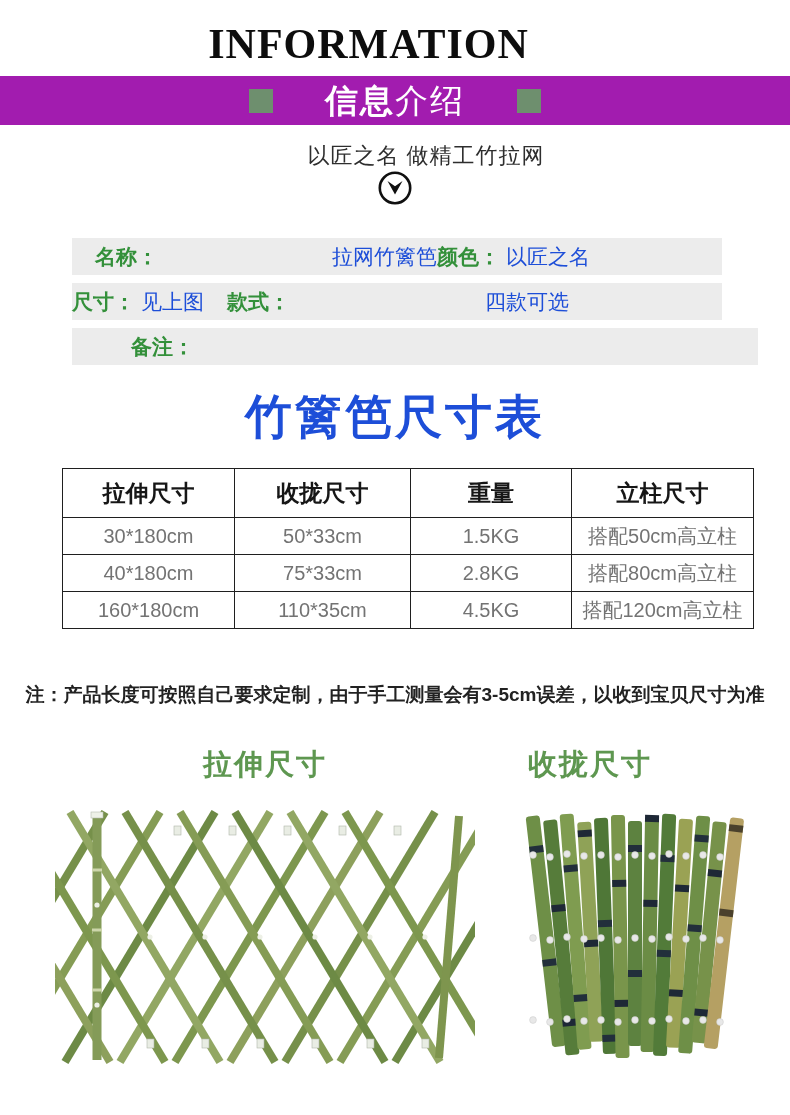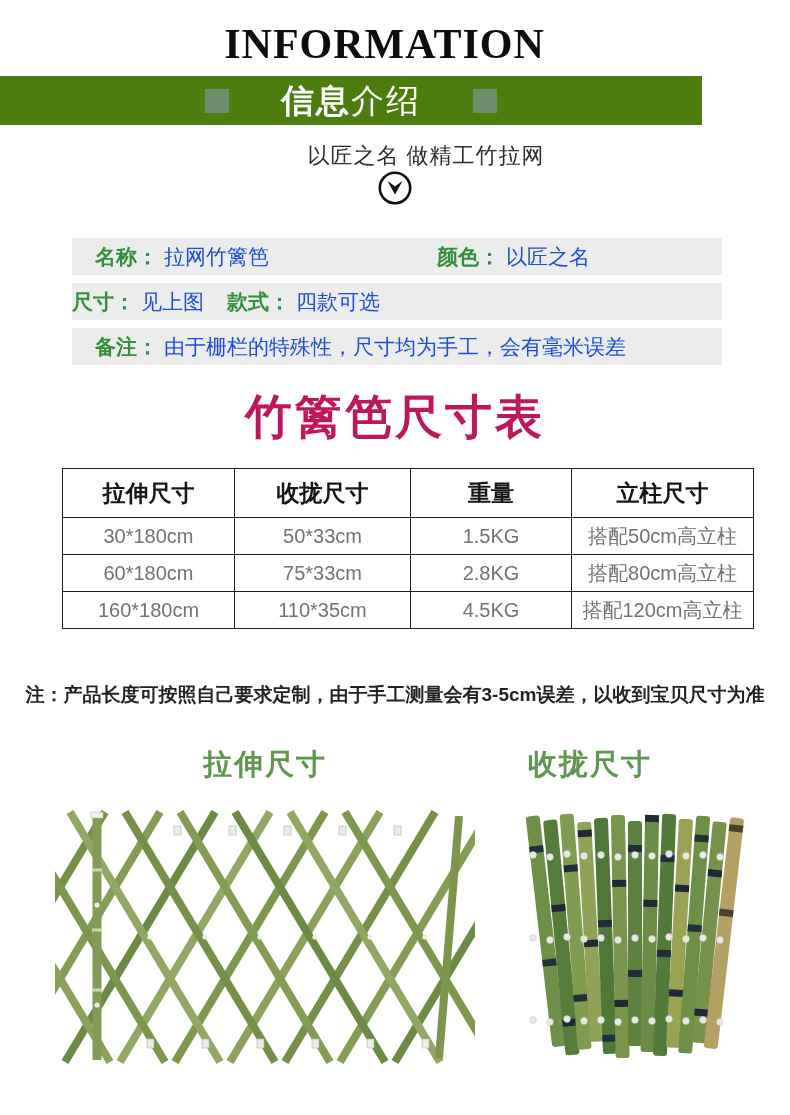--- a/index.html
+++ b/index.html
@@ -1,44 +1,44 @@
 <!DOCTYPE html>
 <html><head>
 <meta charset="utf-8">
 <style>
   html,body{margin:0;padding:0;}
   body{background:#fff;font-family:"Liberation Sans","DejaVu Sans",sans-serif;}
   .page{position:relative;width:790px;height:1115px;background:#fff;overflow:hidden;}
 
   
-  .title-en{position:absolute;top:20px;left:16px;width:737px;text-align:center;
+  .title-en{position:absolute;top:20px;left:0;width:737px;text-align:center;
     font-family:"Liberation Serif","DejaVu Serif",serif;font-size:42px;font-weight:600;
     color:#0d0d0d;letter-spacing:1px;}
-  .banner{position:absolute;top:76px;left:0;width:702px;height:49px;background:#4d7c0f;
+  .banner{position:absolute;top:76px;left:0;width:790px;height:49px;background:#a21caf;
     display:flex;align-items:center;justify-content:center;gap:52px;}
   .banner .sq{width:24px;height:24px;background:#6e8f6e;}
   .banner .cn{color:#fff;font-size:33px;letter-spacing:2px;line-height:1;}
   .banner .cn .b{font-weight:800;}
   .banner .cn .l{font-weight:300;}
   .tagline{position:absolute;top:141px;left:0;width:790px;text-align:center;
     font-size:22px;color:#2e2e2e;letter-spacing:1px;padding-left:31px;}
   .arrow-wrap{position:absolute;top:170px;left:0;width:790px;display:flex;justify-content:center;}
 
   
   .spec-row{position:absolute;left:72px;width:650px;height:37px;background:#ececec;
     display:flex;align-items:center;font-size:21px;}
-  .spec-pair{display:flex;align-items:center;white-space:nowrap;}
+  .spec-pair{display:flex;align-items:center;white-space:nowrap;justify-content:space-between;}
   .spec-pair .lab{color:#33903a;font-weight:800;}
   .spec-pair .val{color:#1d4ed8;margin-left:6px;}
   .p1{padding-left:23px;width:365px;box-sizing:border-box;}
-  .row1{top:238px;} .row2{top:283px;} .row3{top:328px;}
+  .row1{top:238px;} .row2{top:283px;} .row3{top:328px;padding-left:36px;}
 
   
   .tbl-title{position:absolute;top:386px;left:0;width:790px;text-align:center;
-    font-size:47px;font-weight:800;color:#be185d;letter-spacing:3px;}
+    font-size:47px;font-weight:800;color:#1d4ed8;letter-spacing:3px;}
   table.size{position:absolute;top:468px;left:62px;width:691px;border-collapse:collapse;
     table-layout:fixed;}
   table.size th,table.size td{border:1.7px solid #1f1f1f;text-align:center;
     padding:0;background:#fff;}
   table.size th{height:48px;font-size:23px;font-weight:800;color:#161616;}
   table.size td{height:36px;font-size:20px;font-weight:400;color:#737373;}
   .c1{width:172px;} .c2{width:176px;} .c3{width:161px;} .c4{width:182px;}
   .note{position:absolute;top:682px;left:0;width:790px;text-align:center;
     font-size:19px;font-weight:700;color:#222;}
 
@@ -88,21 +88,20 @@
       <span class="val">见上图</span>
     </span>
     <span class="spec-pair p1">
       <span class="lab">款式：</span>
       <span class="val">四款可选</span>
     </span>
   </div>
   <div class="spec-row row3">
     <span class="spec-pair p1" style="width:auto;">
       <span class="lab">备注：</span>
-      <span class="val">由于栅栏的特殊性，尺寸均为手工，会有毫米误差</span>
     </span>
   </div>
 
   <div class="tbl-title">竹篱笆尺寸表</div>
 
   <table class="size">
     <colgroup>
         <col class="c1">
         <col class="c2">
         <col class="c3">
@@ -117,21 +116,21 @@
       </tr>
     </thead>
     <tbody>
       <tr>
         <td>30*180cm</td>
         <td>50*33cm</td>
         <td>1.5KG</td>
         <td>搭配50cm高立柱</td>
       </tr>
       <tr>
-        <td>60*180cm</td>
+        <td>40*180cm</td>
         <td>75*33cm</td>
         <td>2.8KG</td>
         <td>搭配80cm高立柱</td>
       </tr>
       <tr>
         <td>160*180cm</td>
         <td>110*35cm</td>
         <td>4.5KG</td>
         <td>搭配120cm高立柱</td>
       </tr>

